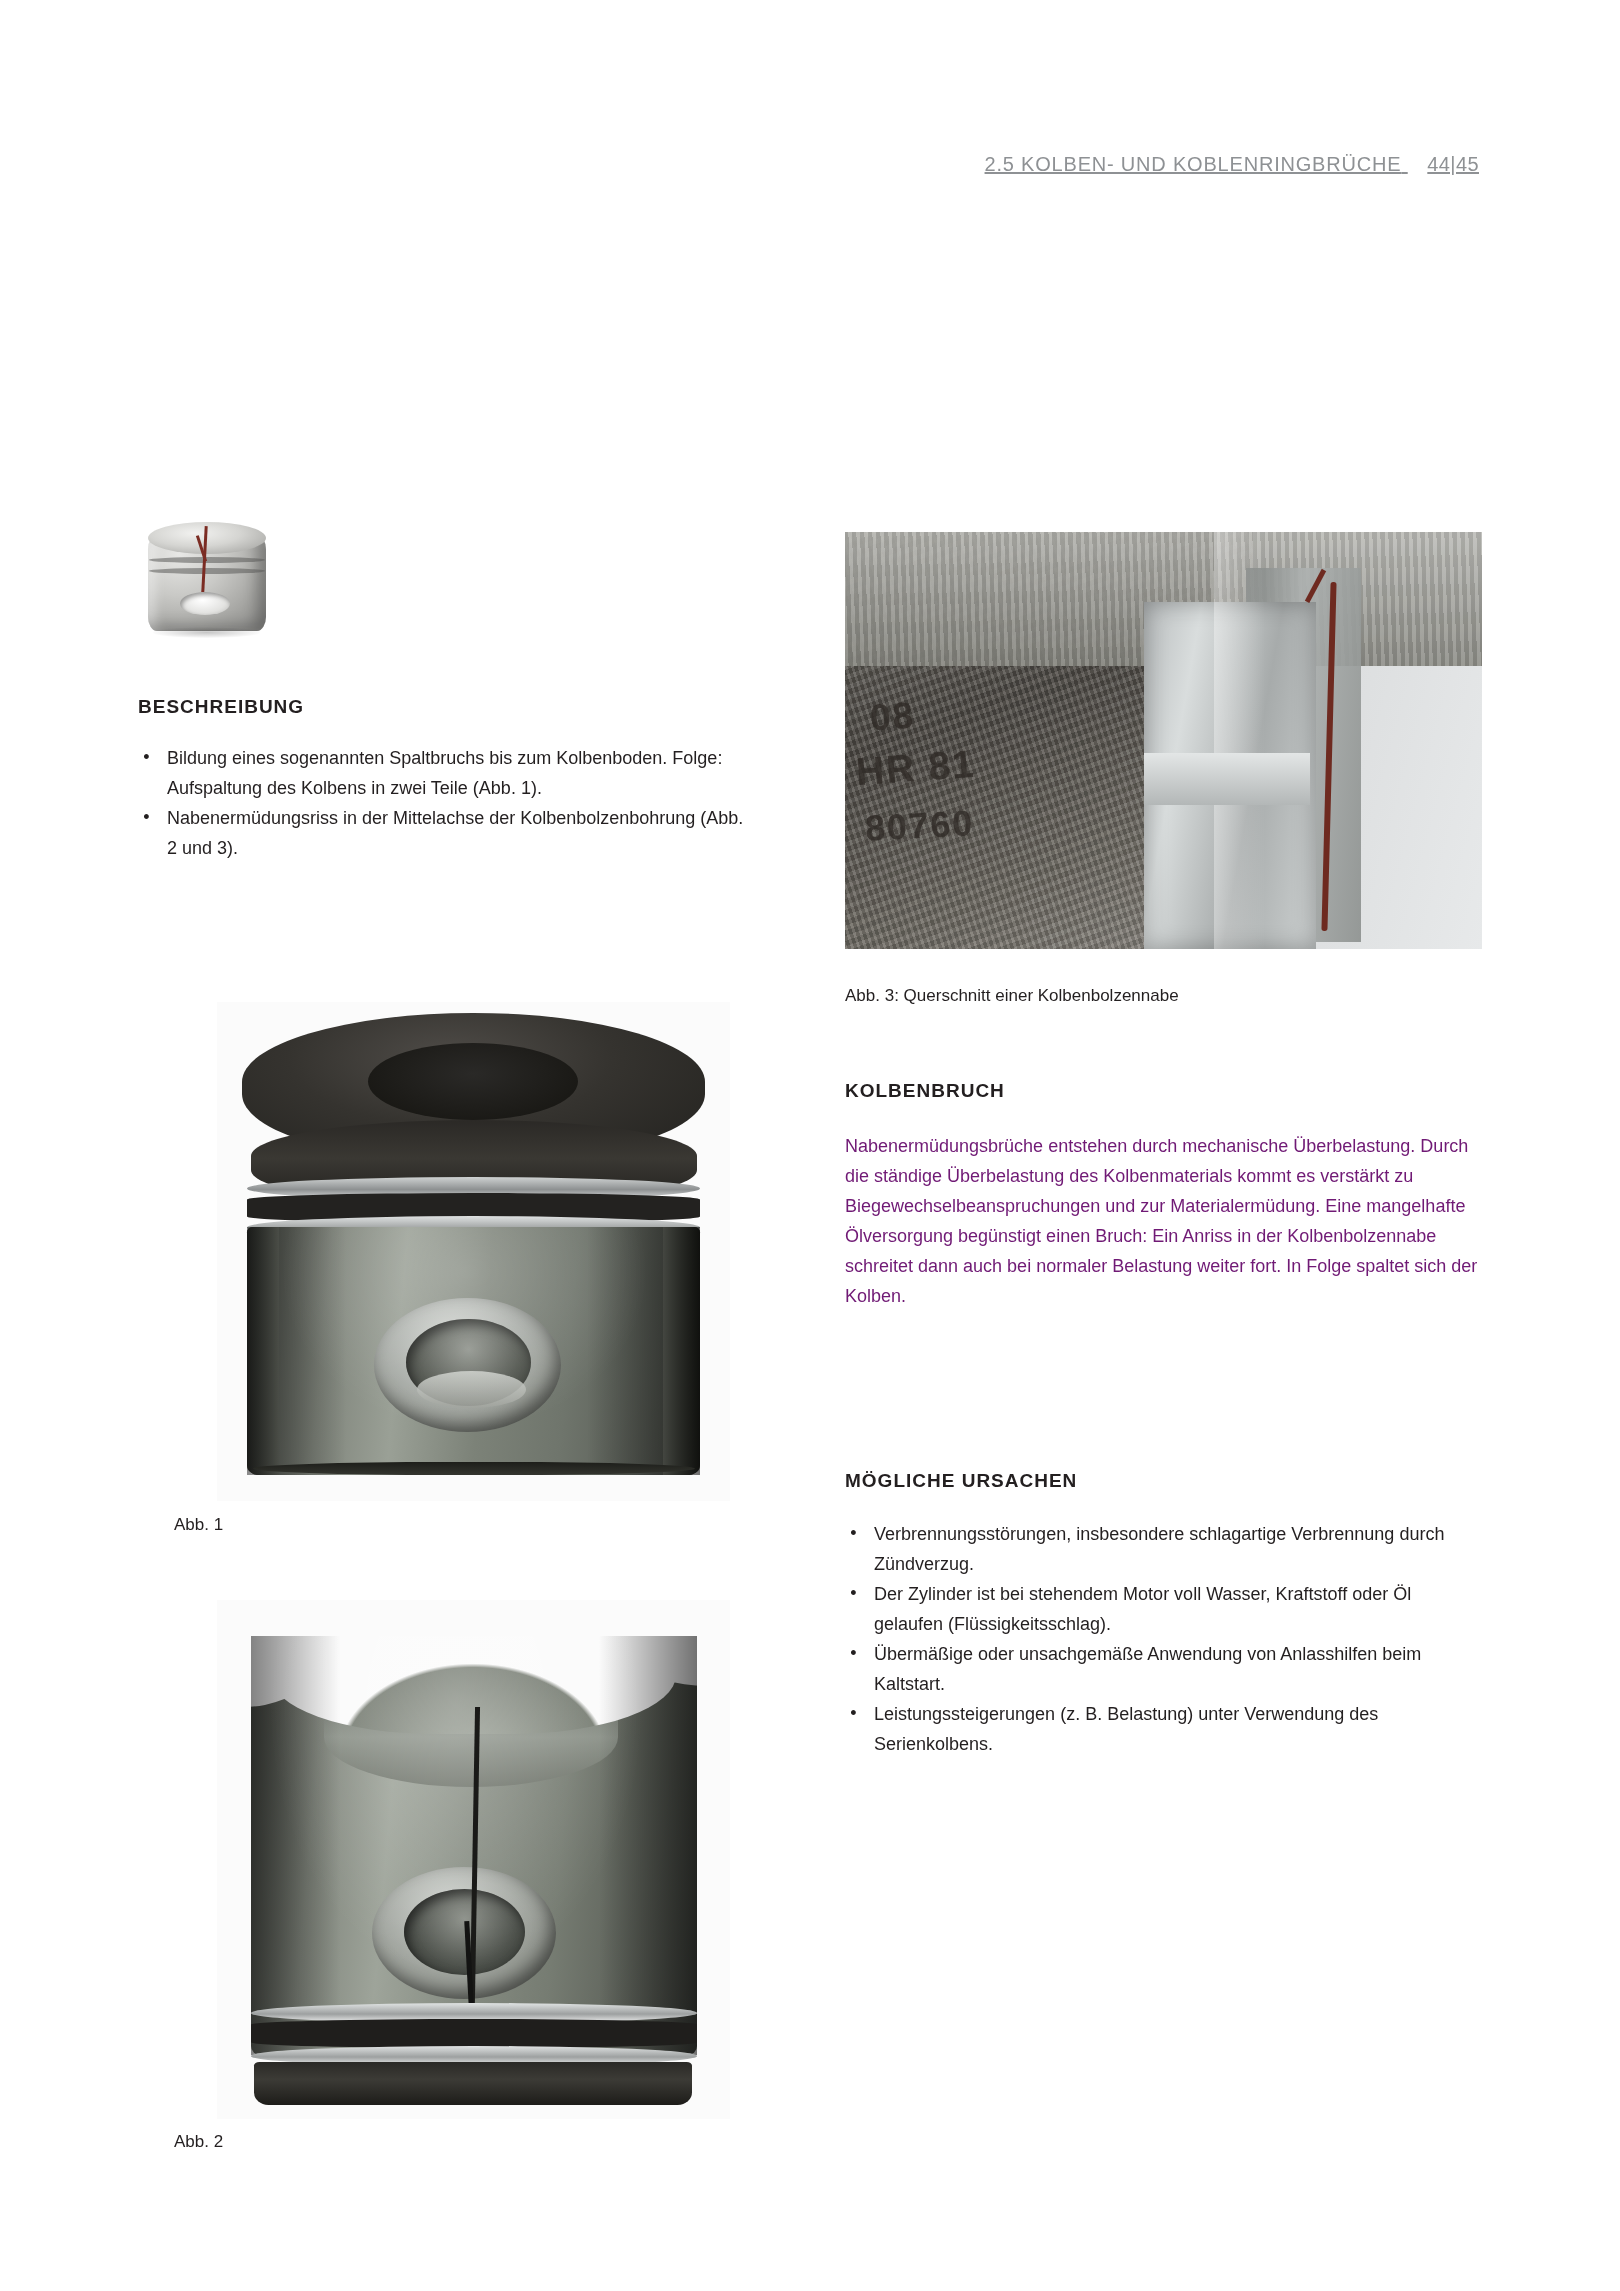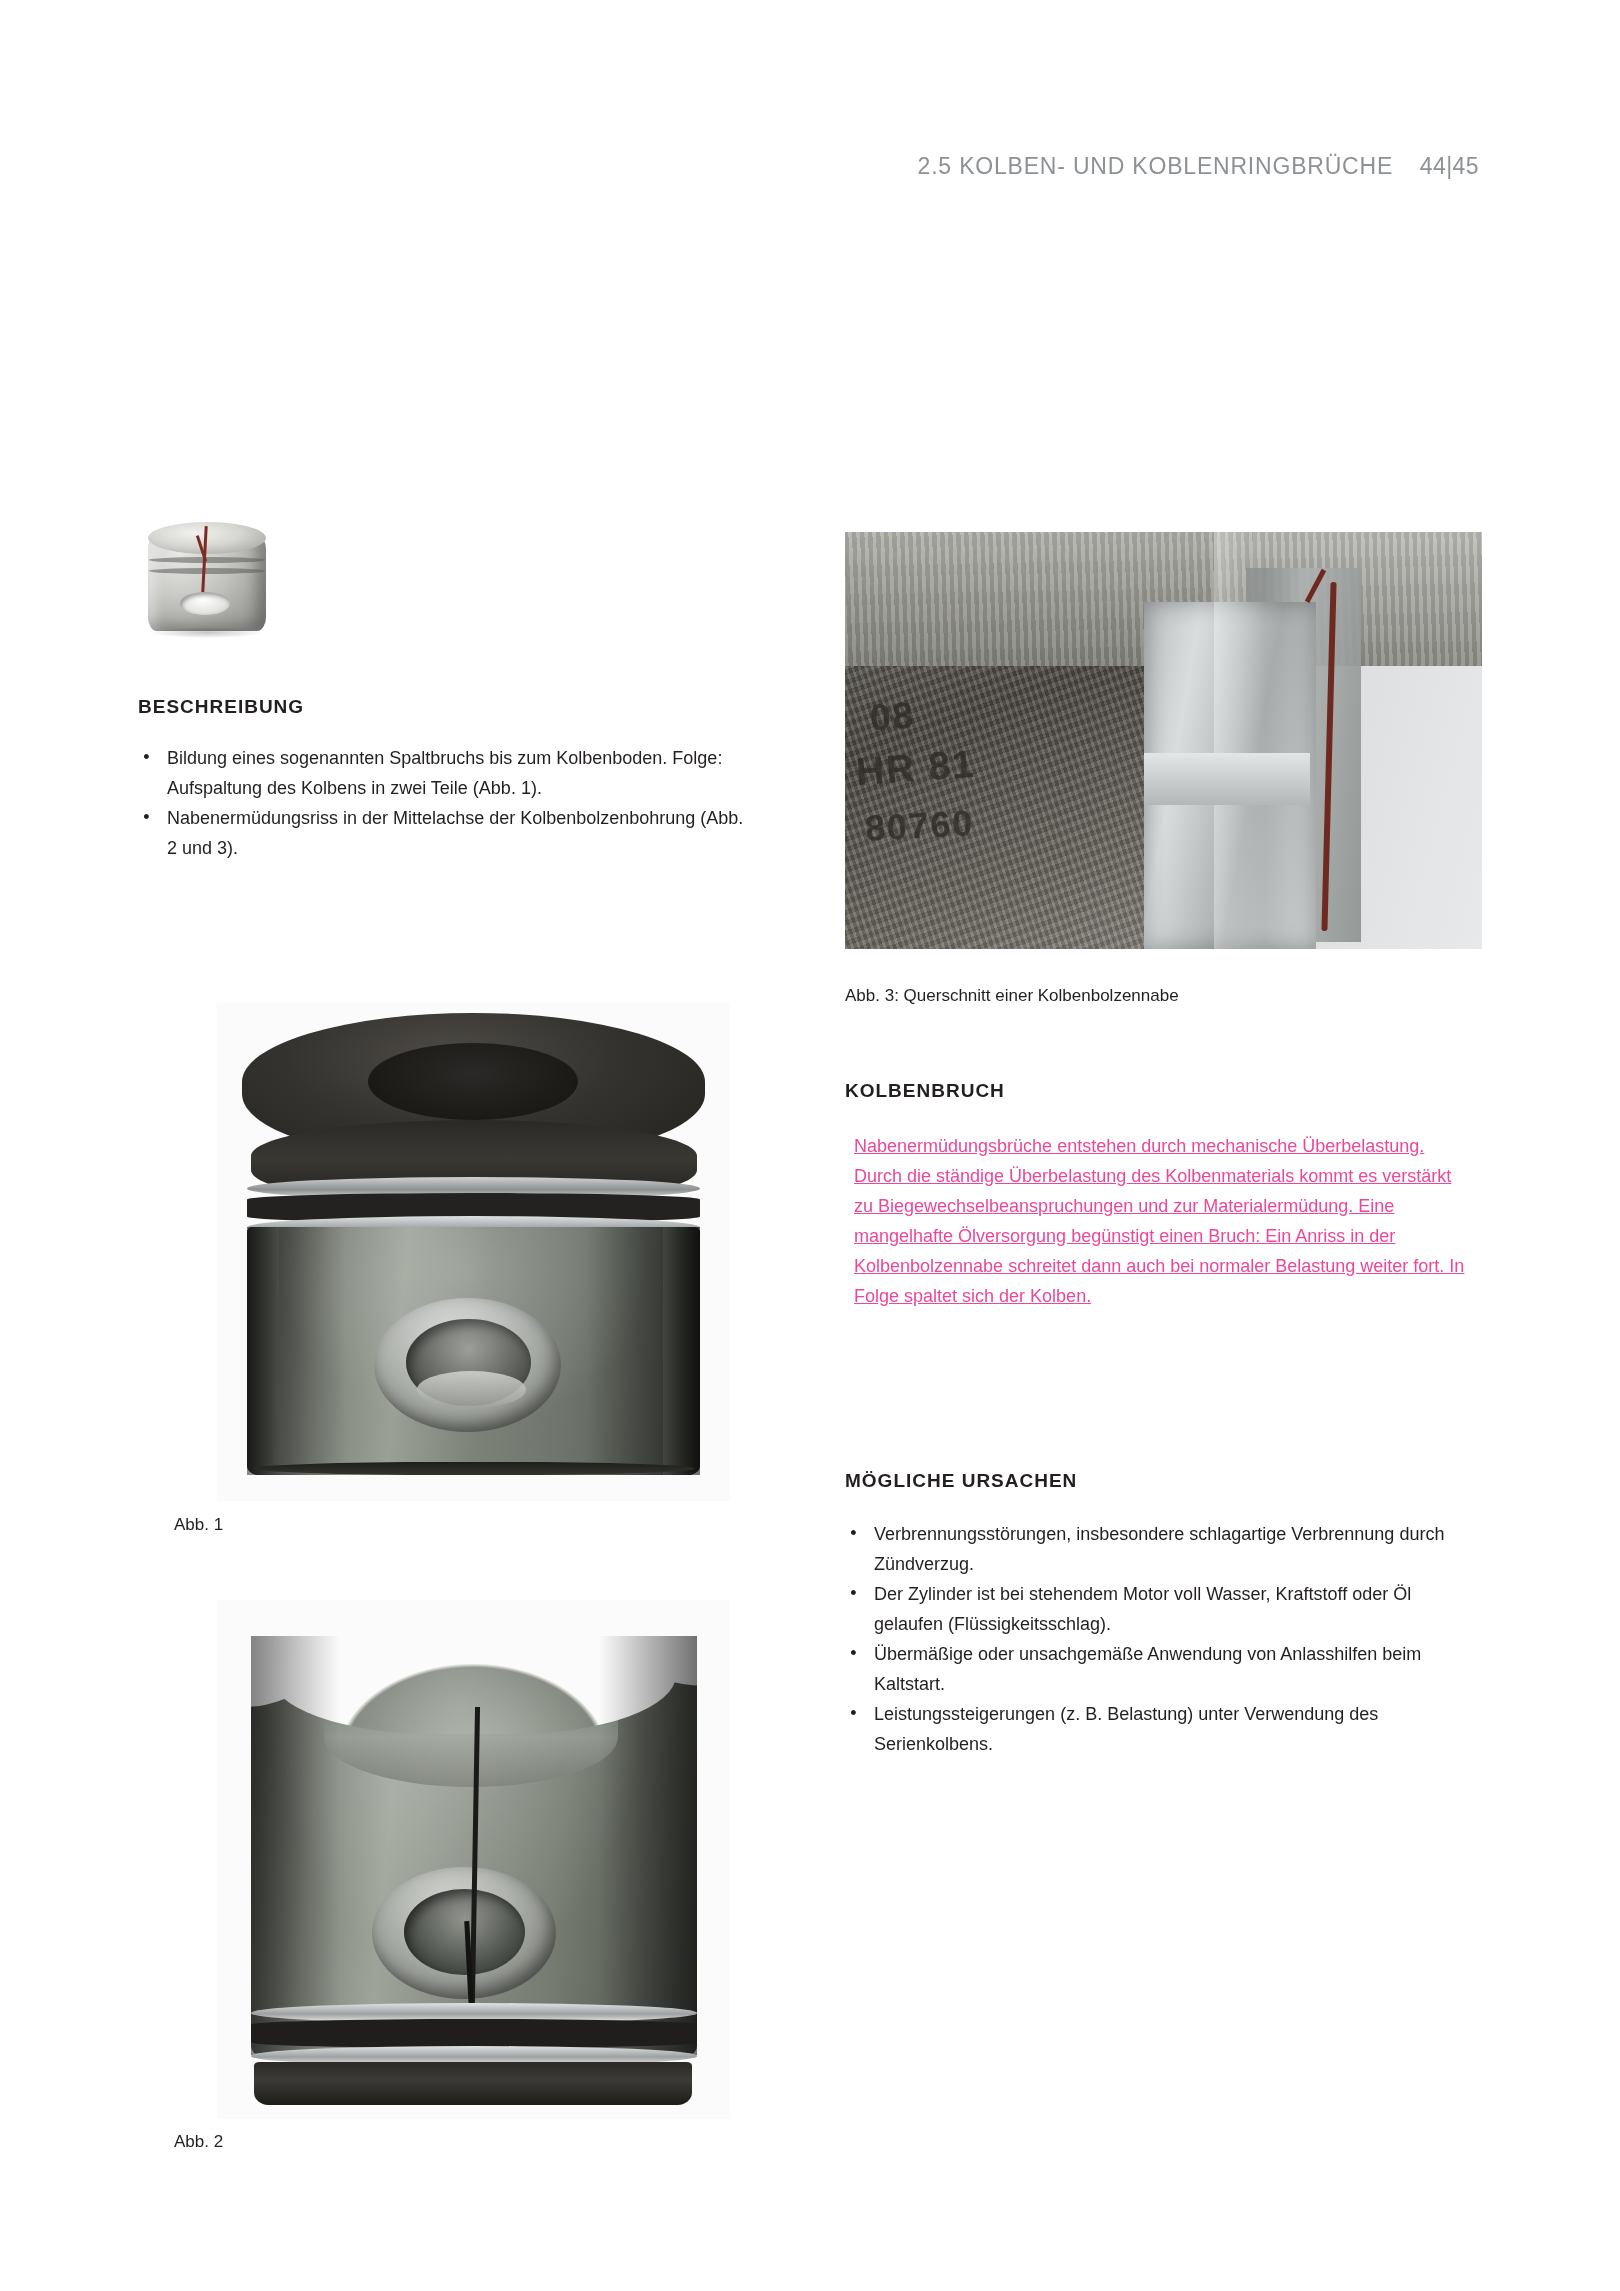--- a/index.html
+++ b/index.html
@@ -17,24 +17,25 @@
   .page {
     position: absolute;
     inset: 0;
   }
 
   
   .run-head {
     position: absolute;
     top: 153px;
     right: 141px;
-    font-size: 23px;
+    font-size: 20px;
     letter-spacing: 0.8px;
     color: #8e9194;
     white-space: nowrap;
+    text-decoration: underline;
   }
   .run-head .pages {
     margin-left: 19.6px;
     letter-spacing: 0.4px;
   }
 
   
   .chapter-title {
     position: absolute;
     left: 138px;
@@ -436,23 +437,22 @@
 
   
   .right-col {
     position: absolute;
     left: 845px;
     width: 637px;
   }
   .body-par {
     font-size: 18px;
     line-height: 30px;
-    margin: 9px;
-    color: #ec4899;
-    text-decoration: underline;
+    margin: 0;
+    color: #701a75;
   }
 </style>
 </head>
 <body>
 
 <div class="page">
 
   <div class="run-head">
     <span>2.5 KOLBEN- UND KOBLENRINGBRÜCHE</span>
     <span class="pages">44|45</span>

